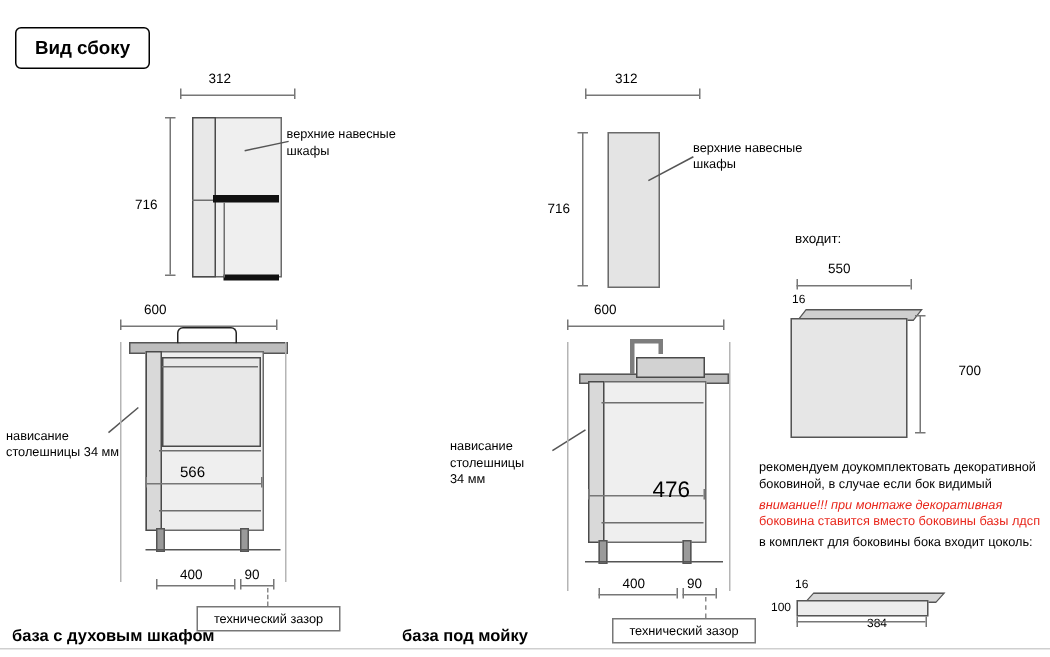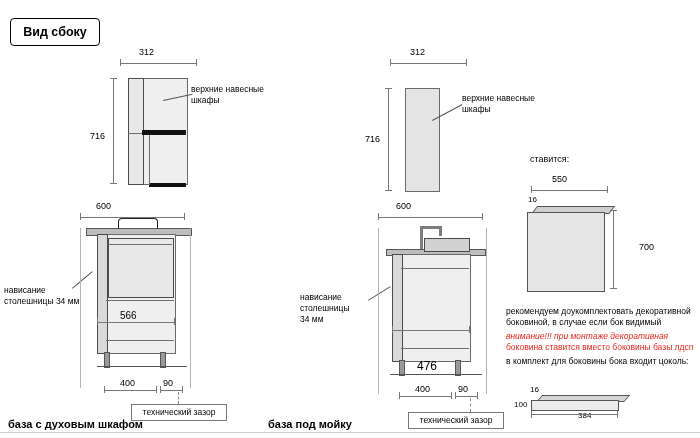--- a/index.html
+++ b/index.html
@@ -157,21 +157,21 @@
   <div class="abs line-h" style="left:401px;top:268px;width:68px;"></div>
   <div class="abs line-h" style="left:401px;top:348px;width:68px;"></div>
 
   <div class="abs" style="left:399px;top:360px;width:4px;height:14px;background:#9a9a9a;border:1px solid #555;"></div>
   <div class="abs" style="left:455px;top:360px;width:4px;height:14px;background:#9a9a9a;border:1px solid #555;"></div>
   <div class="abs line-h" style="left:390px;top:374px;width:92px;background:#555;"></div>
 
   <div class="abs dimline-h" style="left:392px;top:330px;width:77px;"></div>
   <div class="abs cap-v" style="left:392px;top:326px;"></div>
   <div class="abs cap-v" style="left:469px;top:326px;"></div>
-  <div class="abs dim" style="left:417px;top:318px;font-size:12px;margin-top:41px;">476</div>
+  <div class="abs dim" style="left:435px;top:318px;font-size:15px;">476</div>
 
   <div class="abs lbl" style="left:300px;top:292px;width:80px;">нависание
 столешницы
 34 мм</div>
   <div class="abs leader" style="left:368px;top:300px;width:26px;transform:rotate(-32deg);"></div>
 
   <div class="abs dimline-h" style="left:399px;top:396px;width:52px;"></div>
   <div class="abs cap-v" style="left:399px;top:392px;"></div>
   <div class="abs cap-v" style="left:451px;top:392px;"></div>
   <div class="abs dim" style="left:415px;top:384px;">400</div>
@@ -182,21 +182,21 @@
   <div class="abs dim" style="left:458px;top:384px;">90</div>
 
   <div class="abs lbl" style="left:408px;top:412px;width:88px;border:1px solid #777;padding:2px 3px;background:#fff;text-align:center;">технический зазор</div>
   <div class="abs dash-v" style="left:470px;top:398px;height:14px;"></div>
 
   <div class="abs lbl-b" style="left:268px;top:418px;">база под мойку</div>
 
   <div class="abs line-v" style="left:378px;top:228px;height:166px;background:#b5b5b5;"></div>
   <div class="abs line-v" style="left:486px;top:228px;height:166px;background:#b5b5b5;"></div>
 
-  <div class="abs lbl" style="left:530px;top:154px;font-size:9px;">ставится:</div>
+  <div class="abs lbl" style="left:530px;top:154px;font-size:9px;">входит:</div>
 
   <div class="abs dim" style="left:552px;top:174px;">550</div>
   <div class="abs dimline-h" style="left:531px;top:190px;width:76px;"></div>
   <div class="abs cap-v" style="left:531px;top:186px;"></div>
   <div class="abs cap-v" style="left:607px;top:186px;"></div>
 
   <div class="abs dim" style="left:528px;top:195px;font-size:8px;">16</div>
 
   <div class="abs" style="left:531px;top:206px;width:76px;height:6px;background:#cfcfcf;border:1px solid #555;transform:skewX(-38deg);transform-origin:bottom left;"></div>
   <div class="abs" style="left:527px;top:212px;width:76px;height:78px;background:#e6e6e6;border:1px solid #555;"></div>

